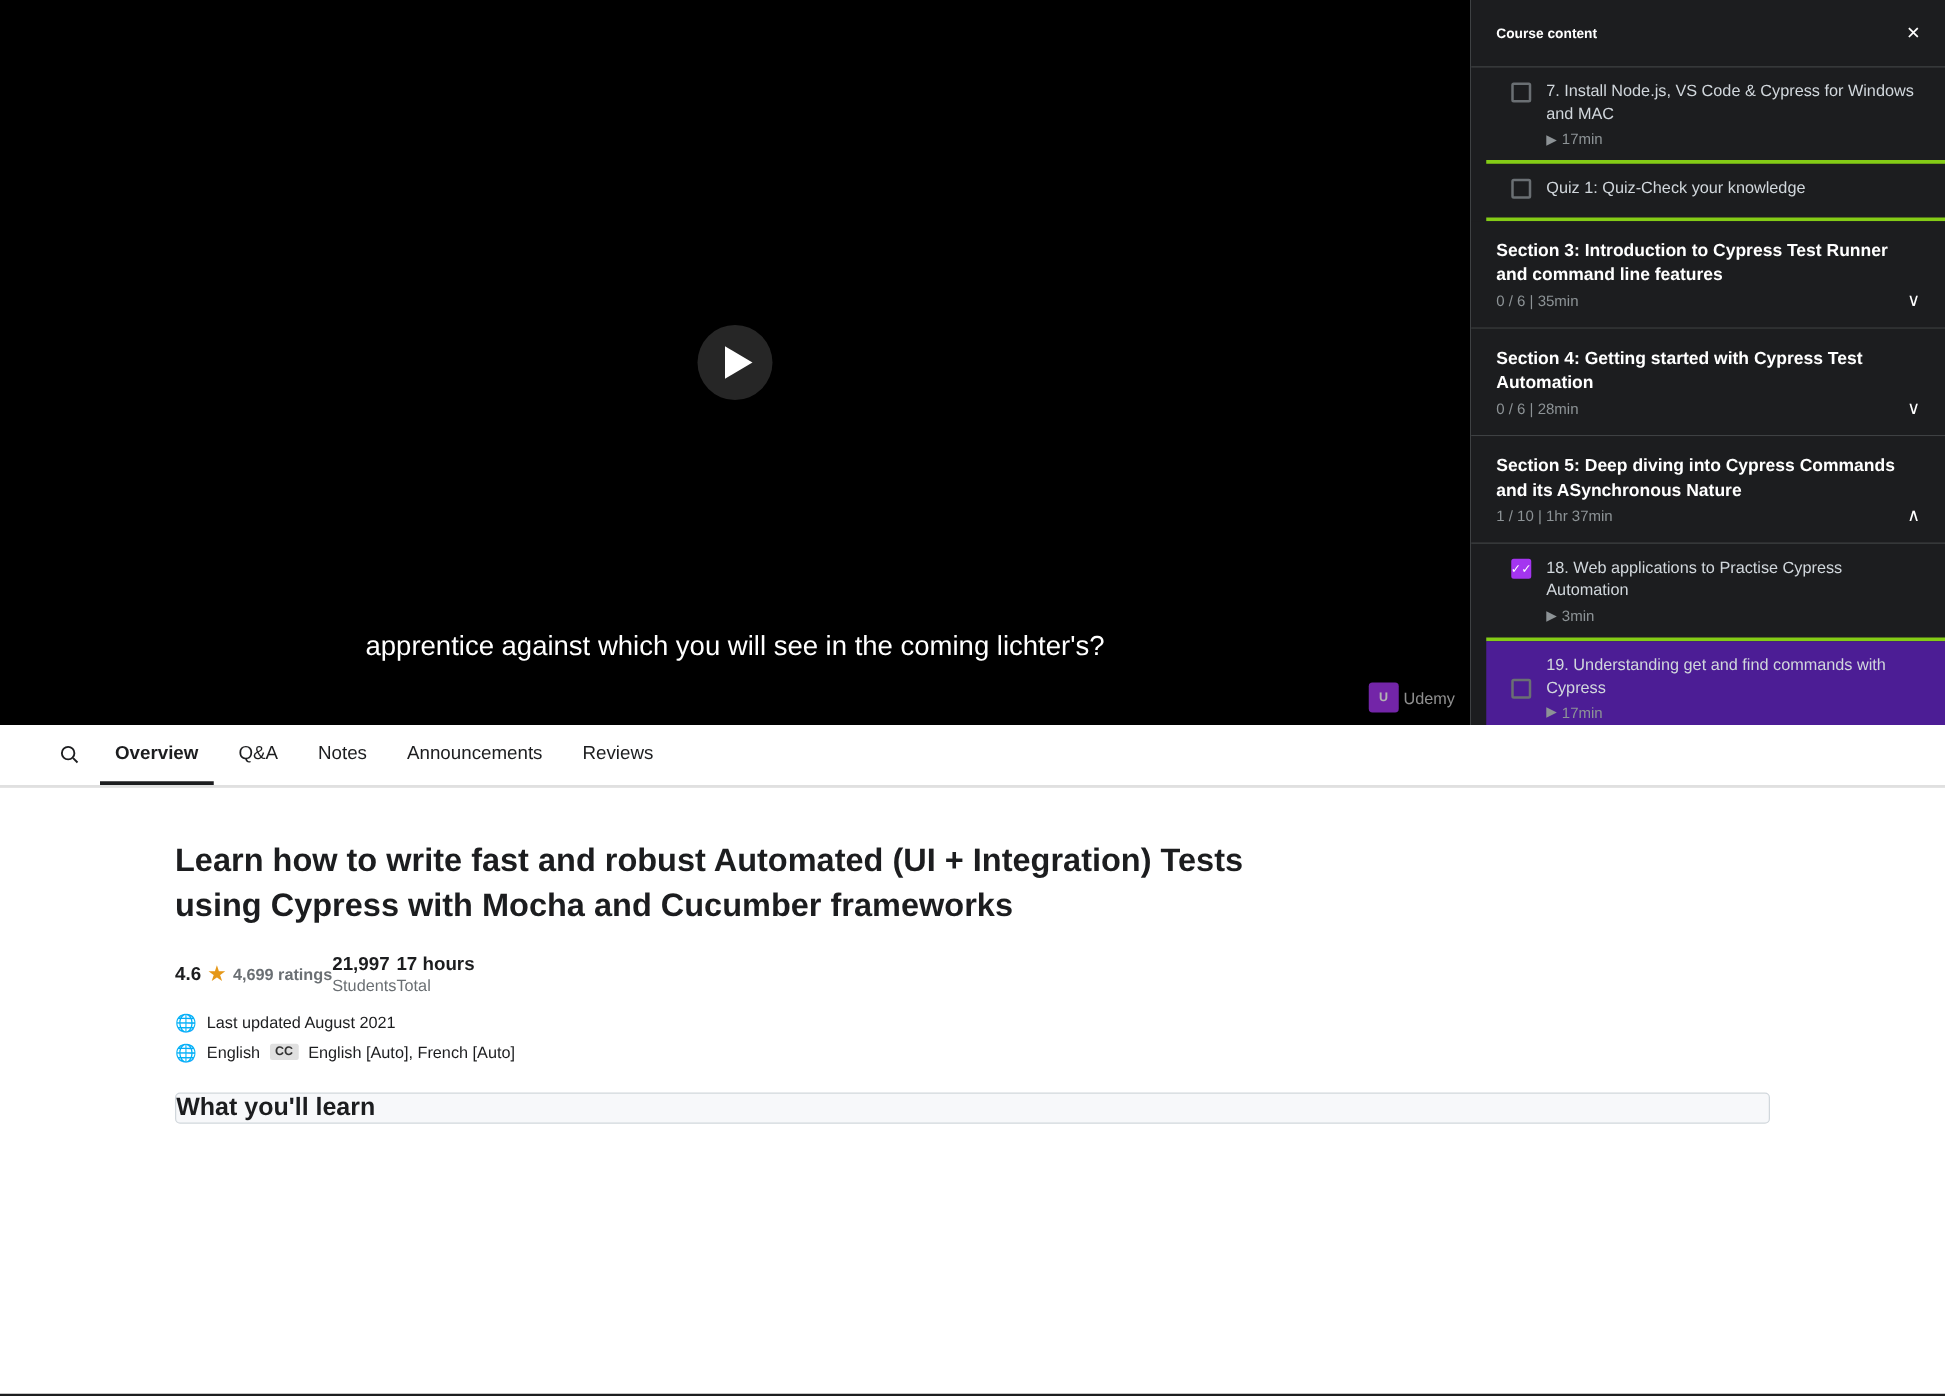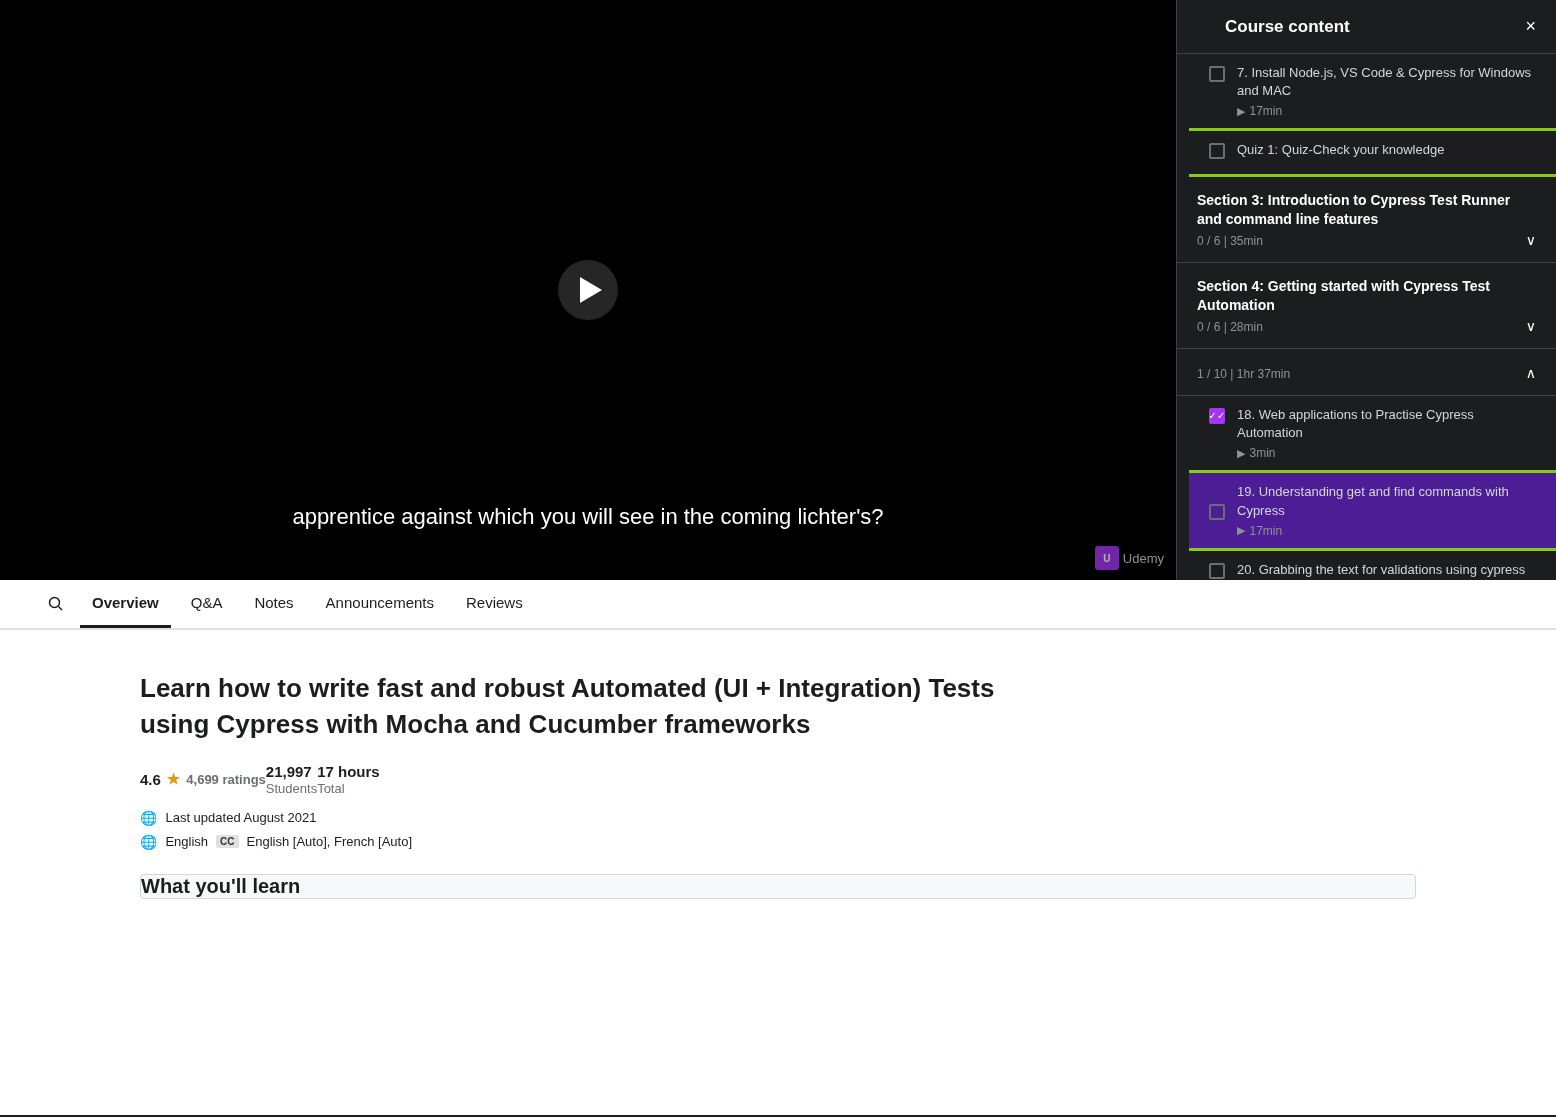--- a/index.html
+++ b/index.html
@@ -18,21 +18,21 @@
     .video-caption { position: absolute; bottom: 50px; left: 0; right: 0; text-align: center; }
     .video-caption span { background: rgba(0,0,0,0.7); color: #fff; padding: 8px 16px; font-size: 22px; border-radius: 2px; }
     .video-logo { position: absolute; bottom: 10px; right: 12px; opacity: 0.7; font-size: 13px; color: #ccc; display: flex; align-items: center; gap: 4px; }
     .udemy-logo-icon { width: 24px; height: 24px; background: #a435f0; border-radius: 3px; display: inline-flex; align-items: center; justify-content: center; font-size: 10px; font-weight: bold; color: #fff; }
 
     
     .sidebar { width: 380px; background: #1c1d1f; border-left: 1px solid #3e4143; height: 580px; overflow-y: auto; flex-shrink: 0; }
     .sidebar::-webkit-scrollbar { width: 6px; }
     .sidebar::-webkit-scrollbar-thumb { background: #555; border-radius: 3px; }
     .sidebar-header { display: flex; align-items: center; justify-content: space-between; padding: 16px 20px; border-bottom: 1px solid #3e4143; }
-    .sidebar-header-title { font-size: 17px; font-weight: 700; color: #fff; margin-left: 28px; }
+    .sidebar-header-title { font-size: 11px; font-weight: 700; color: #fff; }
     .close-icon { color: #fff; font-size: 18px; cursor: pointer; }
 
     
     .course-item { display: flex; align-items: flex-start; padding: 10px 20px; gap: 12px; cursor: pointer; border-bottom: 3px solid #84cc16; margin-left: 12px; }
     .course-item.active { background: #2d2f31; }
     .course-item.completed .item-checkbox { background: #a435f0; border-color: #a435f0; }
     .course-item.completed .item-checkbox::after { content: '✓'; color: #fff; font-size: 10px; }
     .item-checkbox { width: 16px; height: 16px; border: 2px solid #6a6f73; border-radius: 2px; flex-shrink: 0; margin-top: 2px; display: flex; align-items: center; justify-content: center; }
     .item-content { flex: 1; }
     .item-title { font-size: 13px; color: #d1d7dc; line-height: 1.4; margin-bottom: 4px; }
@@ -128,20 +128,21 @@
       <div class="section-header">
         <div>
           <div class="section-title">Section 4: Getting started with Cypress Test Automation</div>
           <div class="section-meta">0 / 6 | 28min</div>
         </div>
         <span class="chevron">∨</span>
       </div>
 
       <div class="section-header">
         <div>
+          <div class="section-title">Section 5: Deep diving into Cypress Commands and its ASynchronous Nature</div>
           <div class="section-meta">1 / 10 | 1hr 37min</div>
         </div>
         <span class="chevron">∧</span>
       </div>
 
       <div class="course-item completed">
         <div class="item-checkbox" style="background:#a435f0;border-color:#a435f0;color:#fff;font-size:10px;display:flex;align-items:center;justify-content:center;">✓</div>
         <div class="item-content">
           <div class="item-title">18. Web applications to Practise Cypress Automation</div>
           <div class="item-meta">

